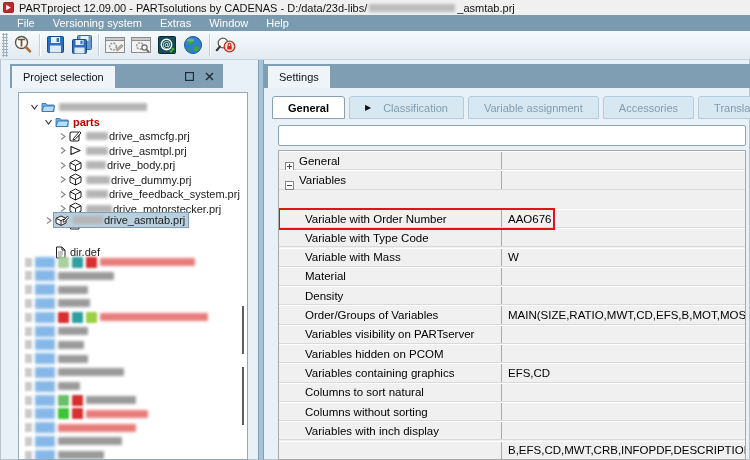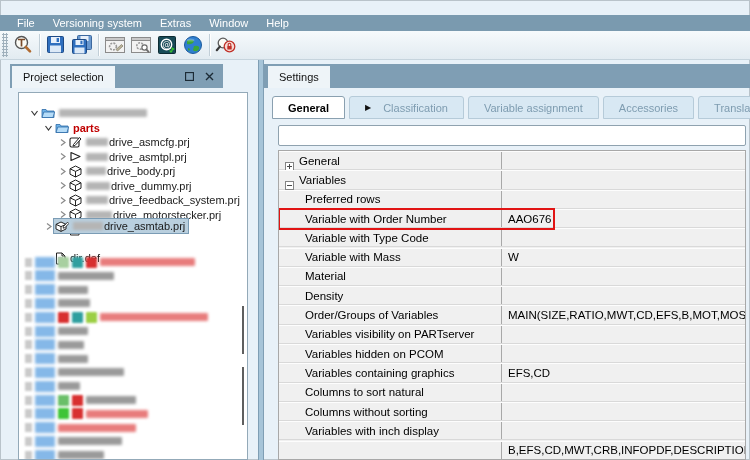--- a/index.html
+++ b/index.html
@@ -43,21 +43,21 @@
     background:#eef4f8; color:#111; font-size:11px; display:flex;
     align-items:center; padding:0 11px; }
   .strip-btn { position:absolute; top:4px; width:16px; height:16px;
     display:flex; align-items:center; justify-content:center; }
   #btn-max { right:26px; } #btn-close { right:6px; }
 
   
   #tree-box { position:absolute; left:18px; top:92px; width:230px; height:368px;
     background:#ffffff; border:1px solid #93a9b8; overflow:hidden; }
   .tree-row { position:absolute; left:0; height:14px; display:flex;
-    align-items:center; font-size:11px; color:#1a1a1a; white-space:nowrap;margin-top:6px; }
+    align-items:center; font-size:11px; color:#1a1a1a; white-space:nowrap; }
   .tree-arrow { width:11px; display:inline-flex; justify-content:center; }
   .tree-sel { display:inline-flex; align-items:center; padding:0 3px 0 1px;
     height:14px; }
   .tree-sel.on { background:#b9cfde; outline:1px solid #7b9cb5; }
   .tree-icon { display:inline-flex; margin-right:4px; }
   .lbl-red { color:#c00000; font-weight:bold; }
   .scroll-thumb { position:absolute; width:2px; background:#5f5f5f; right:3px; }
 
   
   .red-row { position:absolute; left:6px; height:12px; display:flex;
@@ -100,20 +100,31 @@
     overflow:hidden; }
   .expander { position:absolute; left:6px; top:5px; }
   #red-box { position:absolute; pointer-events:none; border:2px solid #e11414;
     z-index:6; }
 </style>
 </head>
 <body>
 
 <div id="app">
 
+  <div id="titlebar">
+    <span id="appicon">
+      <svg width="11" height="11" viewBox="0 0 12 12">
+          <rect x="0.5" y="0.5" width="11" height="11" rx="1.5" fill="#c0272d" stroke="#8f1b20"></rect>
+          <path d="M3.5 3 L8.5 6 L3.5 9 Z" fill="#fff"></path>
+        </svg>
+    </span>
+    <span class="ttl">PARTproject 12.09.00 - PARTsolutions by CADENAS - D:/data/23d-libs/</span>
+    <span id="titleblur" class="blurblock"></span>
+    <span class="ttl">_asmtab.prj</span>
+  </div>
 
   <div id="menubar">
       <span class="menu-item">File</span>
       <span class="menu-item">Versioning system</span>
       <span class="menu-item">Extras</span>
       <span class="menu-item">Window</span>
       <span class="menu-item">Help</span>
     </div>
 
   <div id="toolbar">
@@ -513,24 +524,20 @@
         <div class="pvalue"></div>
       </div>
       <div class="prow group" style="top: 19.3px;">
         <span class="expander"><svg width="9" height="9" viewBox="0 0 9 9">
             <rect x="0.5" y="0.5" width="8" height="8" fill="#fff" stroke="#848484"></rect>
             <path d="M2 4.5 h5" stroke="#4a4a4a" stroke-width="1"></path>
           </svg></span>
         <div class="plabel">Variables</div>
         <div class="pvalue"></div>
       </div>
-      <div class="prow" style="top: 38.6px;">
-        <div class="plabel">Preferred rows</div>
-        <div class="pvalue"></div>
-      </div>
       <div class="prow" style="top: 57.9px;">
         <div class="plabel">Variable with Order Number</div>
         <div class="pvalue">AAO676</div>
       </div>
       <div id="red-box" style="top: 56.9px; left: -1px; width: 277px; height: 21.8px; border-color: rgb(225, 20, 20);"></div>
       <div class="prow" style="top: 77.2px;">
         <div class="plabel">Variable with Type Code</div>
         <div class="pvalue"></div>
       </div>
       <div class="prow" style="top: 96.5px;">

